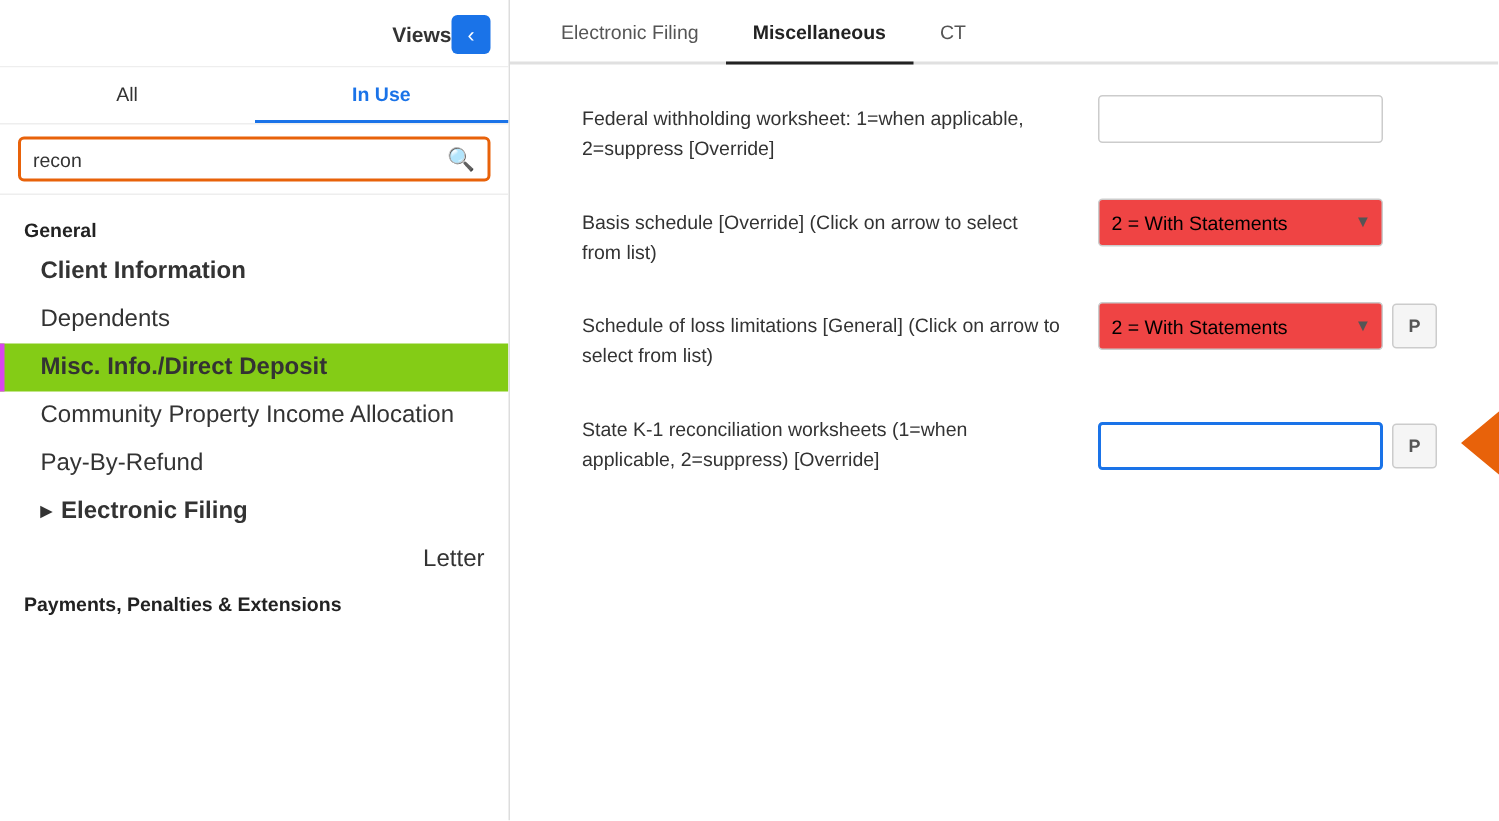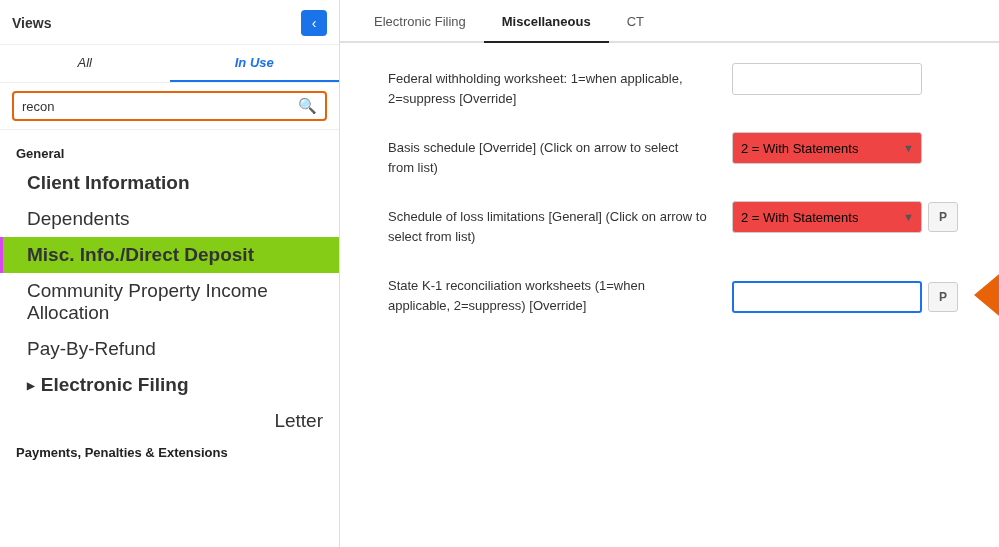--- a/index.html
+++ b/index.html
@@ -12,21 +12,21 @@
       border-right: 1px solid #ddd;
       display: flex;
       flex-direction: column;
       height: 547px;
       overflow: hidden;
     }
 
     .views-header {
       display: flex;
       align-items: center;
-      justify-content: space-between;
+      justify-content: flex-end;
       padding: 10px 12px 8px 12px;
       border-bottom: 1px solid #eee;
     }
 
     .views-title {
       font-size: 14px;
       font-weight: 600;
       color: #333;
     }
 
@@ -48,21 +48,20 @@
 
     .toggle-btn {
       flex: 1;
       padding: 10px 0;
       border: none;
       background: #fff;
       cursor: pointer;
       font-size: 13px;
       color: #333;
       border-bottom: 2px solid transparent;
-      font-style: italic;
     }
 
     .toggle-btn.active {
       font-weight: 600;
       border-bottom: 2px solid #1a73e8;
       color: #1a73e8;
     }
 
     .search-row {
       padding: 8px 12px;
@@ -103,21 +102,21 @@
       font-weight: 700;
       font-size: 13px;
       padding: 6px 16px 4px 16px;
       color: #222;
     }
 
     .nav-item {
       padding: 7px 16px 7px 24px;
       cursor: pointer;
       color: #333;
-      font-size: 19px;
+      font-size: 16px;
       border-left: 3px solid transparent;
     }
 
     .nav-item.bold {
       font-weight: 700;
     }
 
     .nav-item.active {
       border-left: 3px solid #d946ef;
       font-weight: 700;

